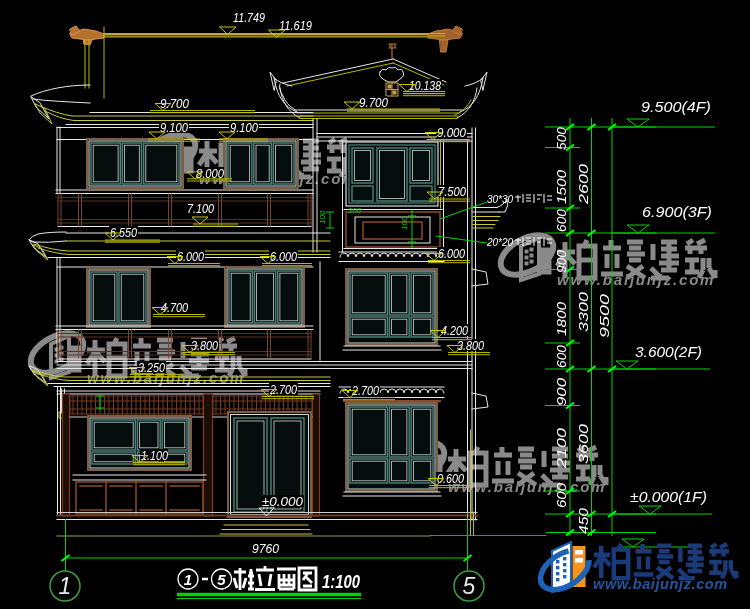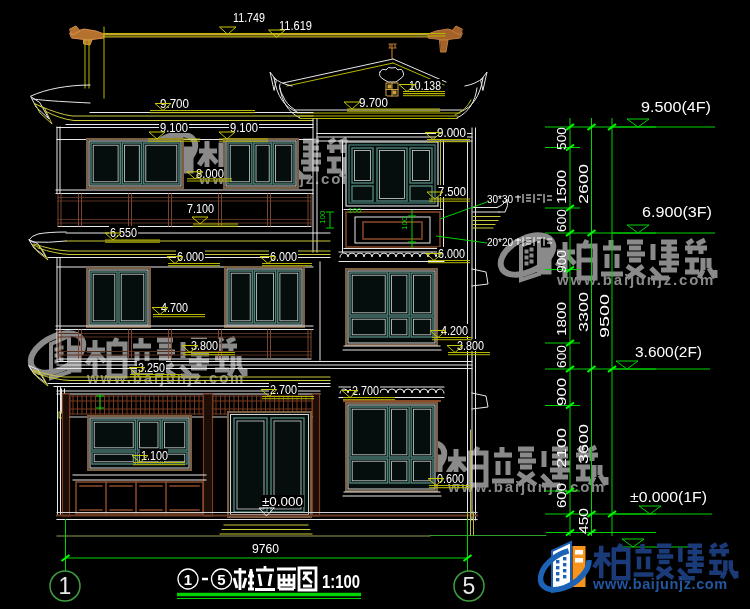--- a/index.html
+++ b/index.html
@@ -1,17 +1,17 @@
 <!DOCTYPE html>
 <html><head>
 <meta charset="utf-8">
 <style>
 html,body{margin:0;padding:0;background:#000;}
 #page{position:relative;width:750px;height:609px;background:#0369a1;overflow:hidden;
-font-family:"Liberation Sans", sans-serif;}
+font-family:"Liberation Sans", sans-serif;font-style:italic;}
 svg{position:absolute;top:0;left:0;}
 text{font-family:"Liberation Sans", sans-serif;}
 </style>
 </head>
 <body>
 <div id="page">
 <svg width="750" height="609" viewBox="0 0 750 609">
 <defs>
 
 <g id="wmicon">

